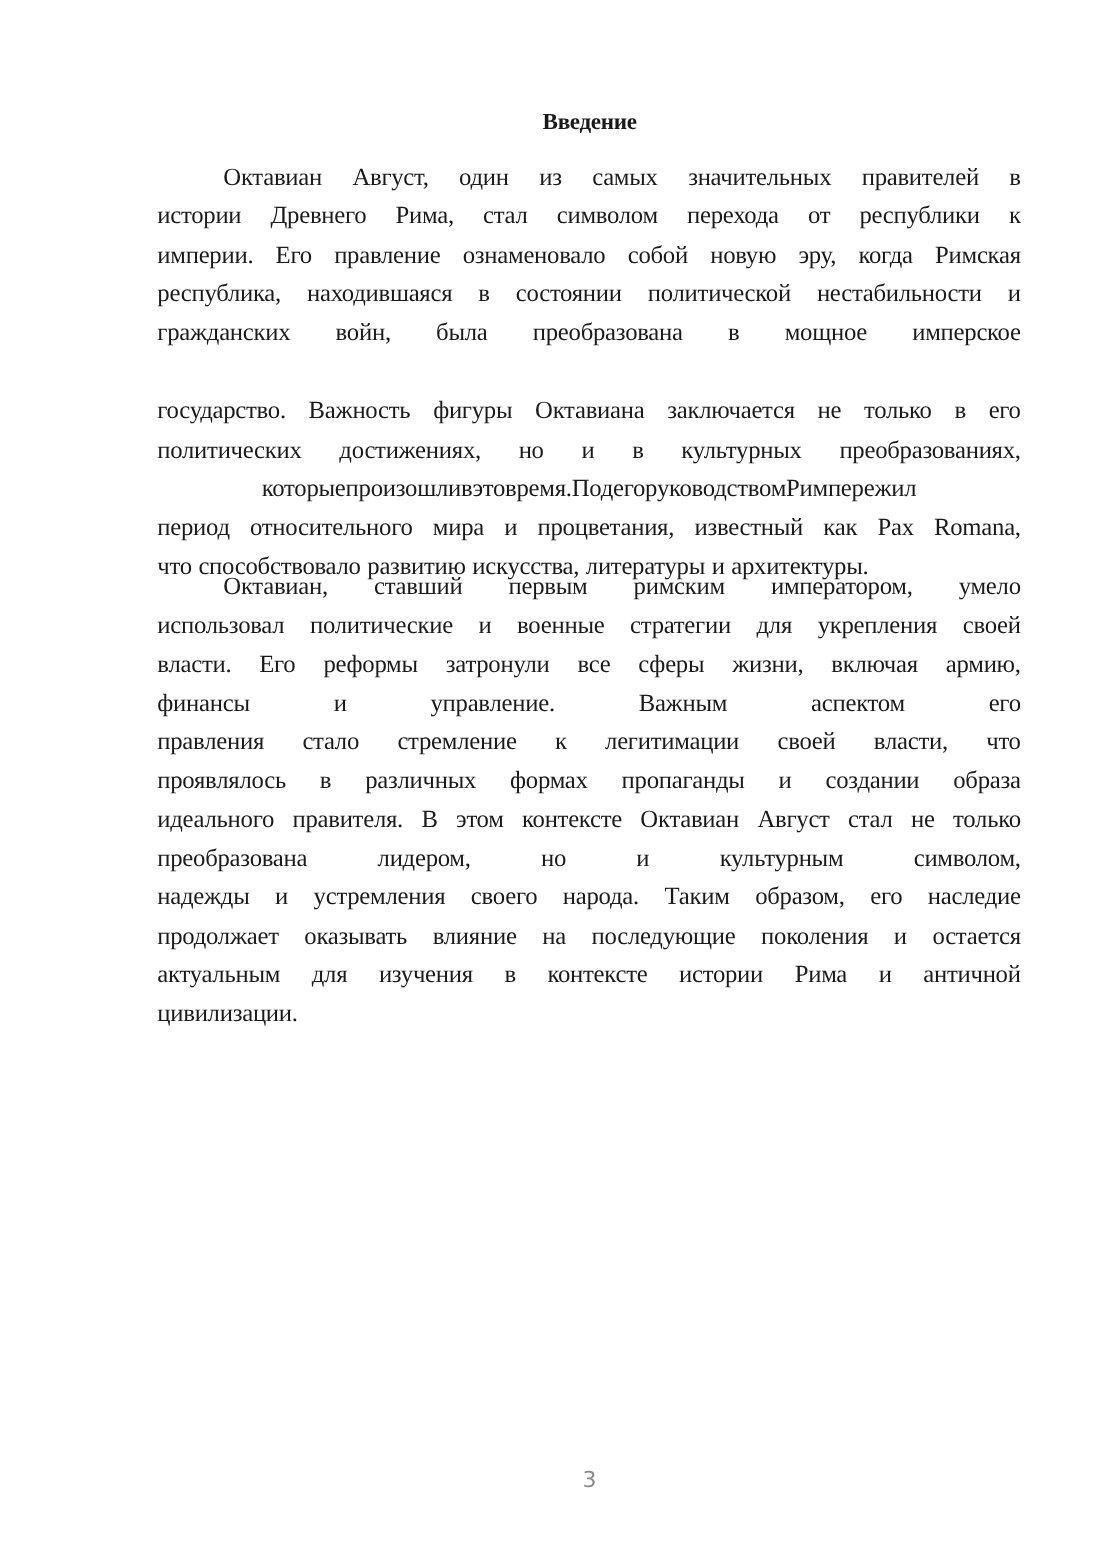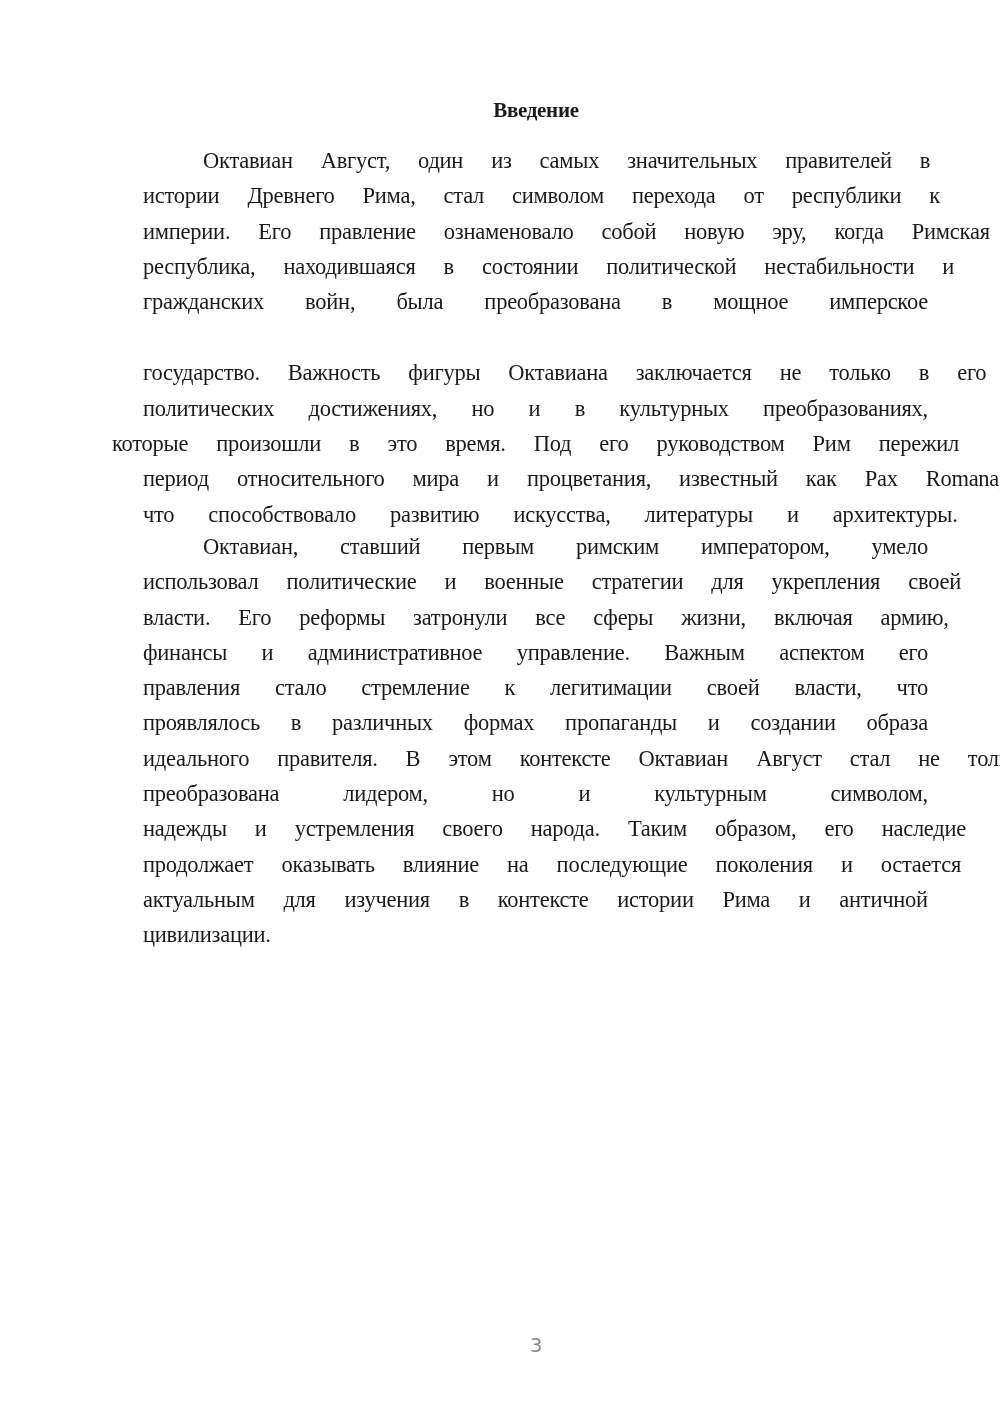--- a/index.html
+++ b/index.html
@@ -40,21 +40,20 @@
     .line {
       display: block;
       height: 35.3px;
       line-height: 35.3px;
       font-size: 22.5px;
       text-align: justify;
       text-align-last: justify;
       white-space: nowrap;
       overflow: visible;
       letter-spacing: -0.25px;
-      gap: 28px;
     }
     .line.indent {
       padding-left: 60px;
     }
     .line.last {
       text-align-last: left;
     }
     
     .jl {
       display: flex;
@@ -183,21 +182,21 @@
         <span class="w">способствовало</span>
         <span class="w">развитию</span>
         <span class="w">искусства,</span>
         <span class="w">литературы</span>
         <span class="w">и</span>
         <span class="w">архитектуры.</span>
       </span>
   </div>
 
   <div class="para" id="p2">
-    <span class="line indent jl" style="display: flex; margin-top: 14px;">
+    <span class="line indent jl" style="display: flex;">
         <span class="w">Октавиан,</span>
         <span class="w">ставший</span>
         <span class="w">первым</span>
         <span class="w">римским</span>
         <span class="w">императором,</span>
         <span class="w">умело</span>
       </span>
     <span class="line jl" style="display: flex;">
         <span class="w">использовал</span>
         <span class="w">политические</span>
@@ -215,21 +214,20 @@
         <span class="w">затронули</span>
         <span class="w">все</span>
         <span class="w">сферы</span>
         <span class="w">жизни,</span>
         <span class="w">включая</span>
         <span class="w">армию,</span>
       </span>
     <span class="line jl" style="display: flex;">
         <span class="w">финансы</span>
         <span class="w">и</span>
-        <span class="w">административное</span>
         <span class="w">управление.</span>
         <span class="w">Важным</span>
         <span class="w">аспектом</span>
         <span class="w">его</span>
       </span>
     <span class="line jl" style="display: flex;">
         <span class="w">правления</span>
         <span class="w">стало</span>
         <span class="w">стремление</span>
         <span class="w">к</span>

